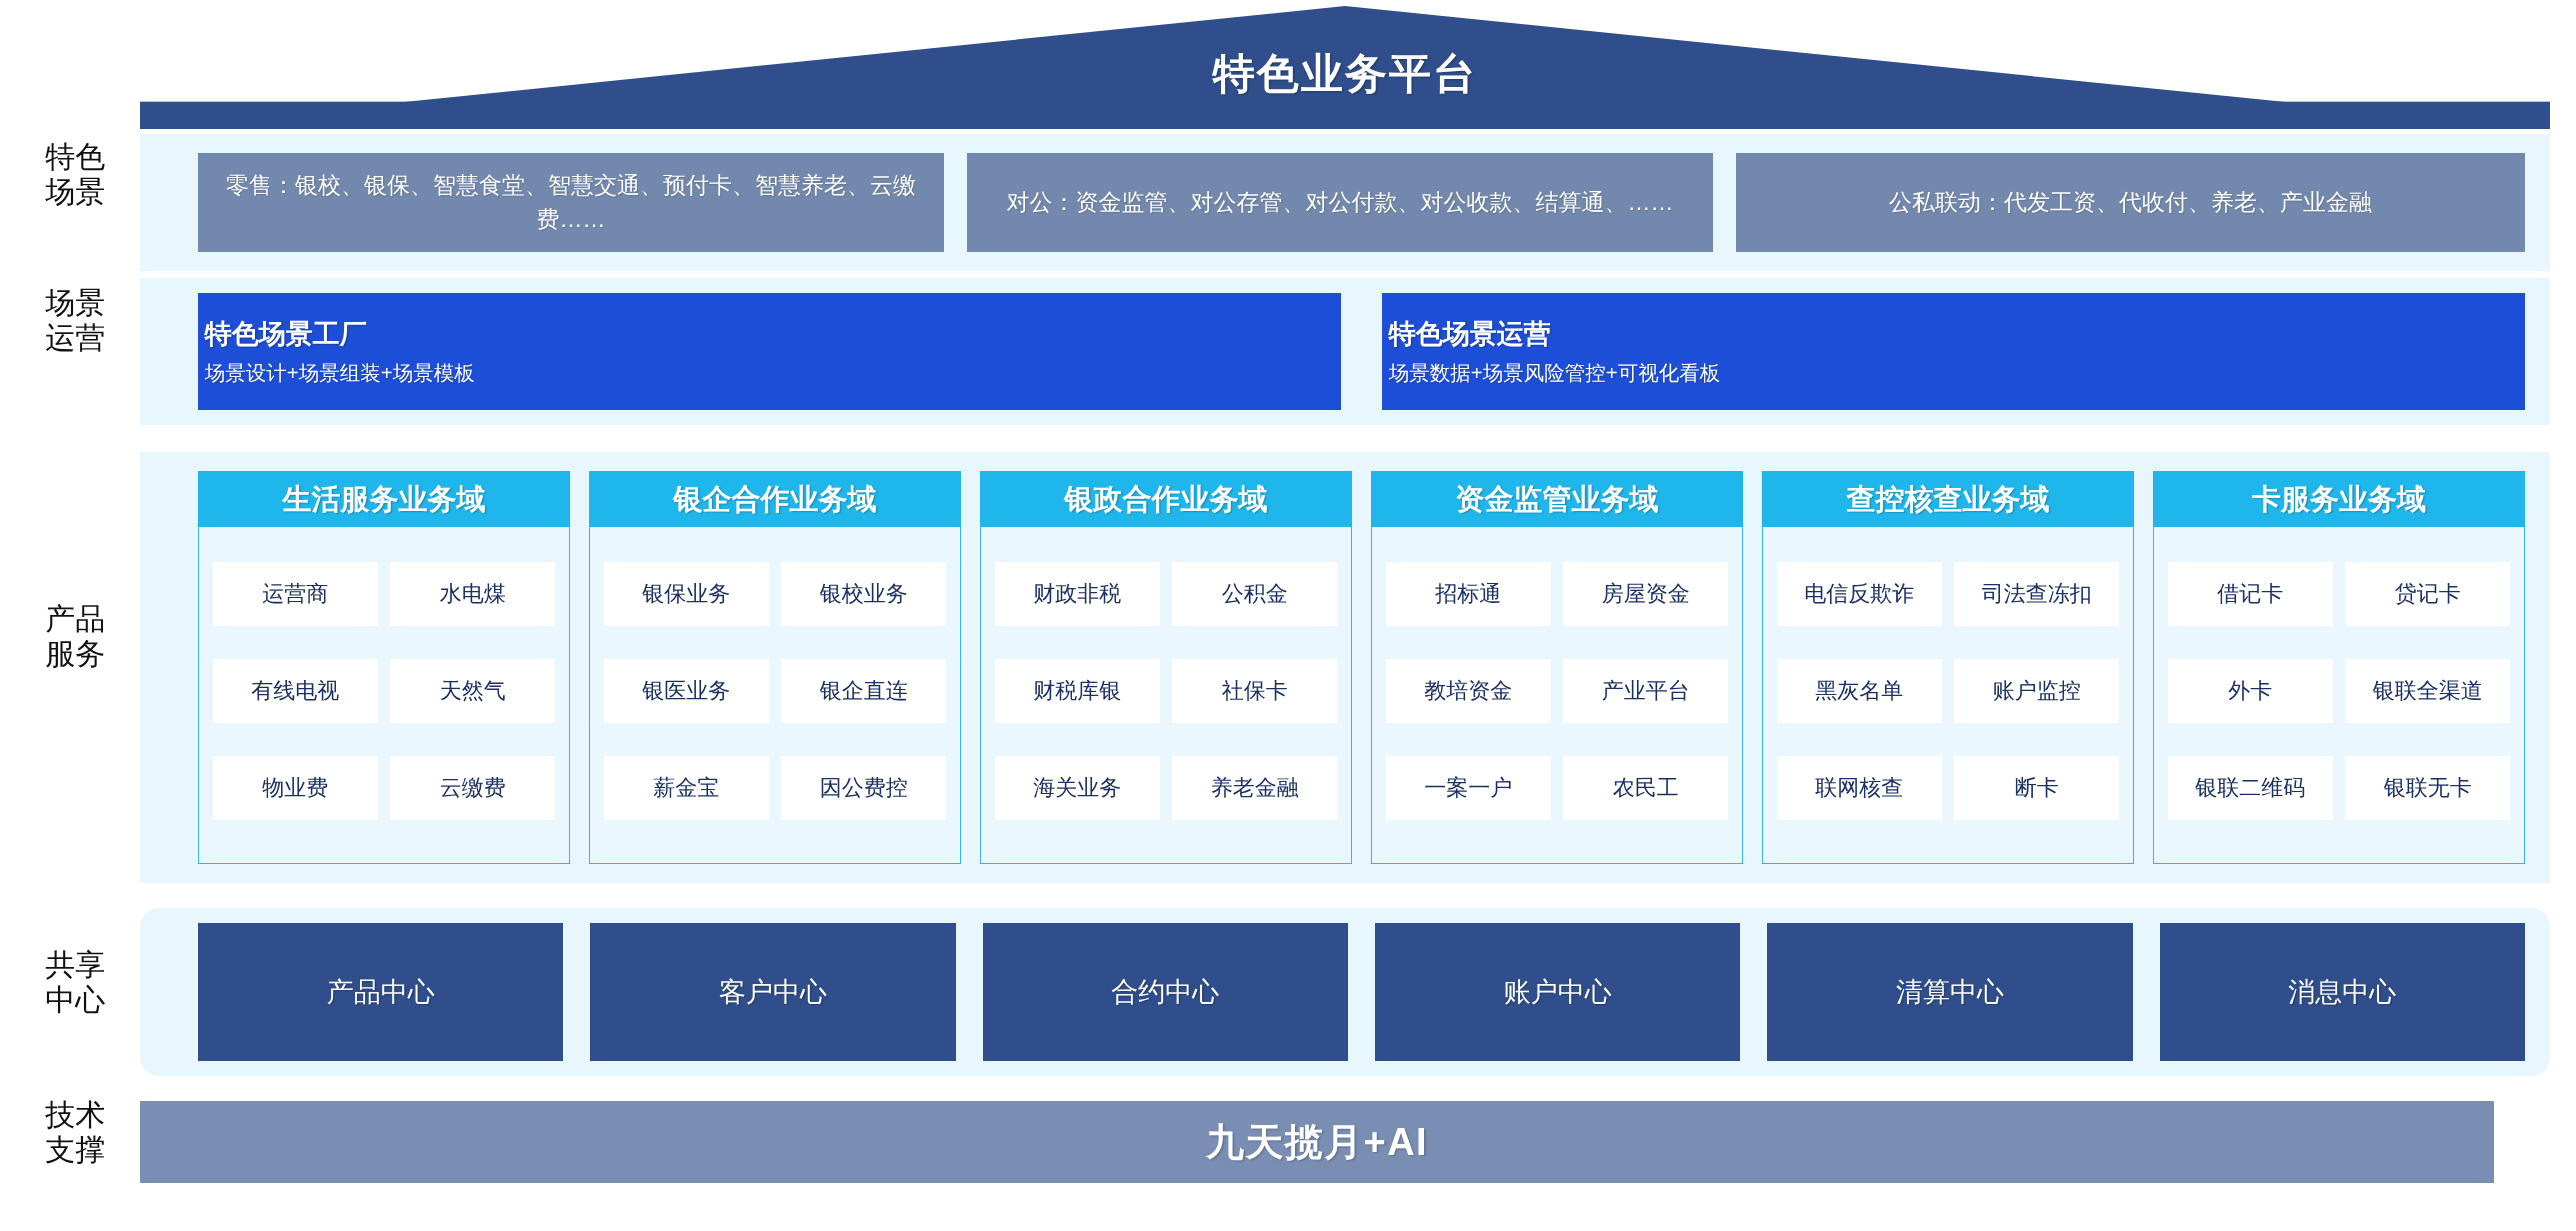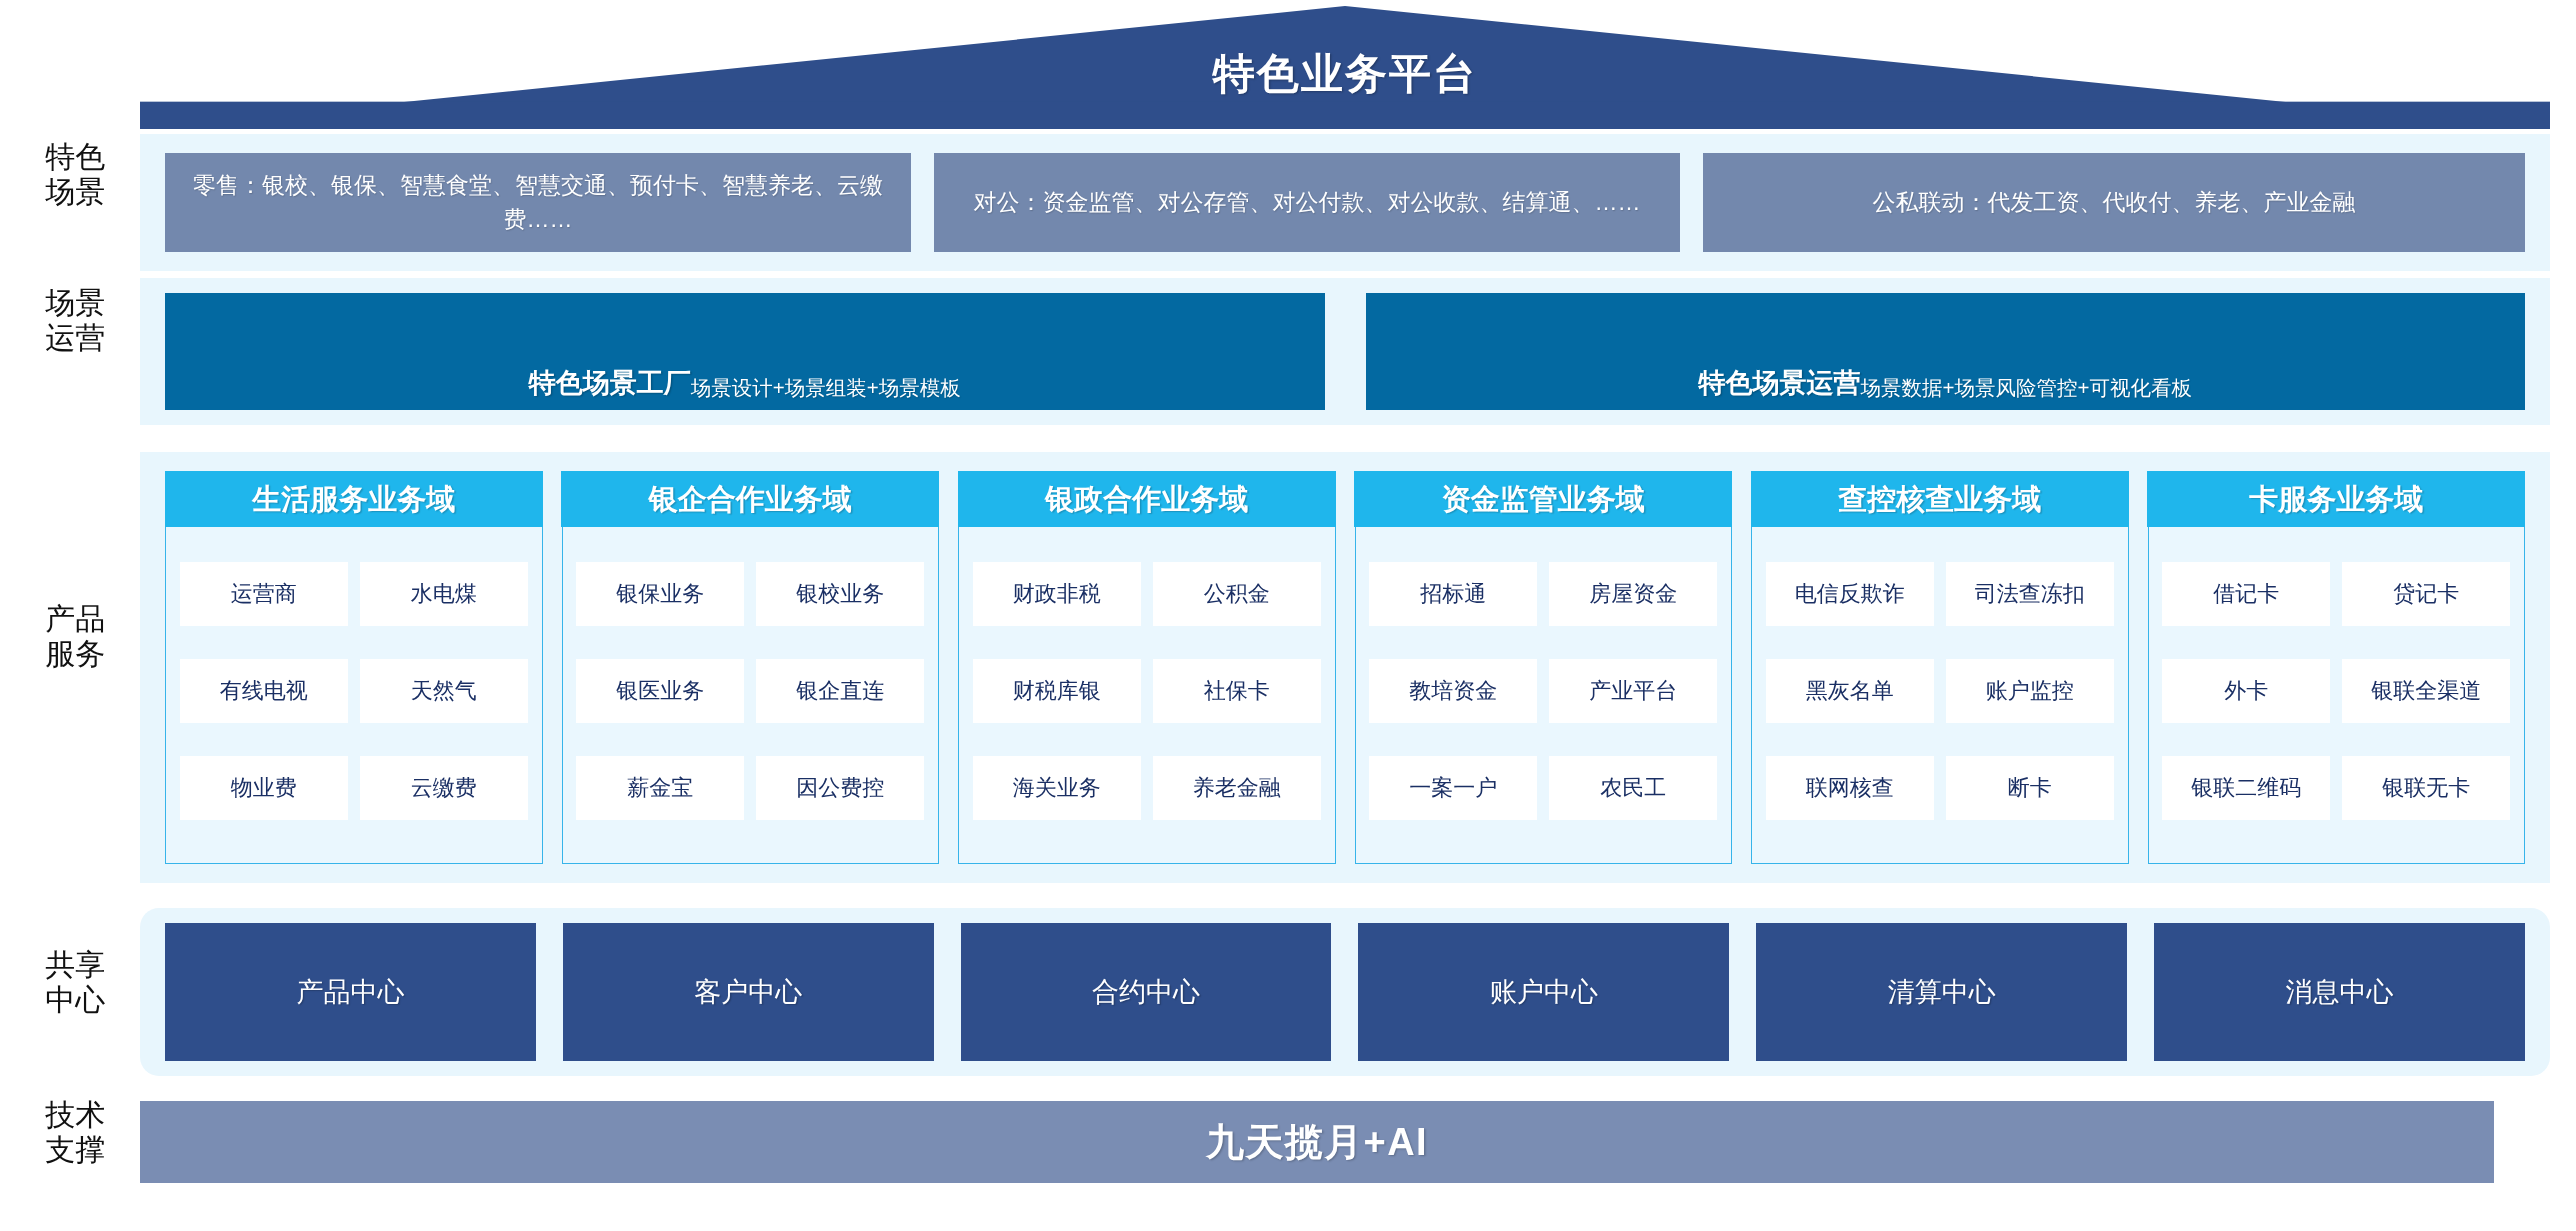--- a/index.html
+++ b/index.html
@@ -24,41 +24,42 @@
   }
   .row-label{
     position:absolute;left:13.7px;width:123px;
     text-align:center;color:#111;
     font-size:30px;line-height:1.15;font-weight:400;
   }
   .band{
     position:absolute;left:140px;width:2410px;
     background:#e8f6fd;
     box-sizing:border-box;
+    padding-left:33px;
   }
 
   
   .scene-row{display:flex;gap:23px;padding:19px 25px;box-sizing:border-box;height:100%;}
   .scene-box{
     background:#7388ad;color:#ffffff;
     display:flex;align-items:center;justify-content:center;
     text-align:center;
     font-size:23px;line-height:1.45;
     padding:8.2px 15px;box-sizing:border-box;
     text-shadow:0.7px 0.7px 1.4px rgba(0,0,0,.18);
   }
   .scene-box.b1{flex:0 0 746px;}
   .scene-box.b2{flex:0 0 746px;}
   .scene-box.b3{flex:1;}
 
   
   .ops-row{display:flex;gap:41px;padding:15px 25px;box-sizing:border-box;height:100%;}
   .ops-box{
-    flex:1;background:#0369a1;color:#ffffff;
-    display:flex;flex-direction:row;align-items:flex-end;justify-content:center;
+    flex:1;background:#1d4ed8;color:#ffffff;
+    display:flex;flex-direction:column;align-items:flex-start;justify-content:center;
     padding:9.6px 6.8px;box-sizing:border-box;
   }
   .ops-title{font-size:27px;font-weight:bold;line-height:1.25;text-shadow:1.4px 1.4px 1.4px rgba(0,0,0,.2);}
   .ops-sub{font-size:20.5px;margin-top:9.6px;line-height:1.2;text-shadow:0.7px 0.7px 1.4px rgba(0,0,0,.18);}
 
   
   .prod-row{display:flex;gap:19px;padding:19px 25px;box-sizing:border-box;height:100%;}
   .domain-col{
     flex:1;display:flex;flex-direction:column;
     background:#eaf7fe;border:1.4px solid #36b4ea;

